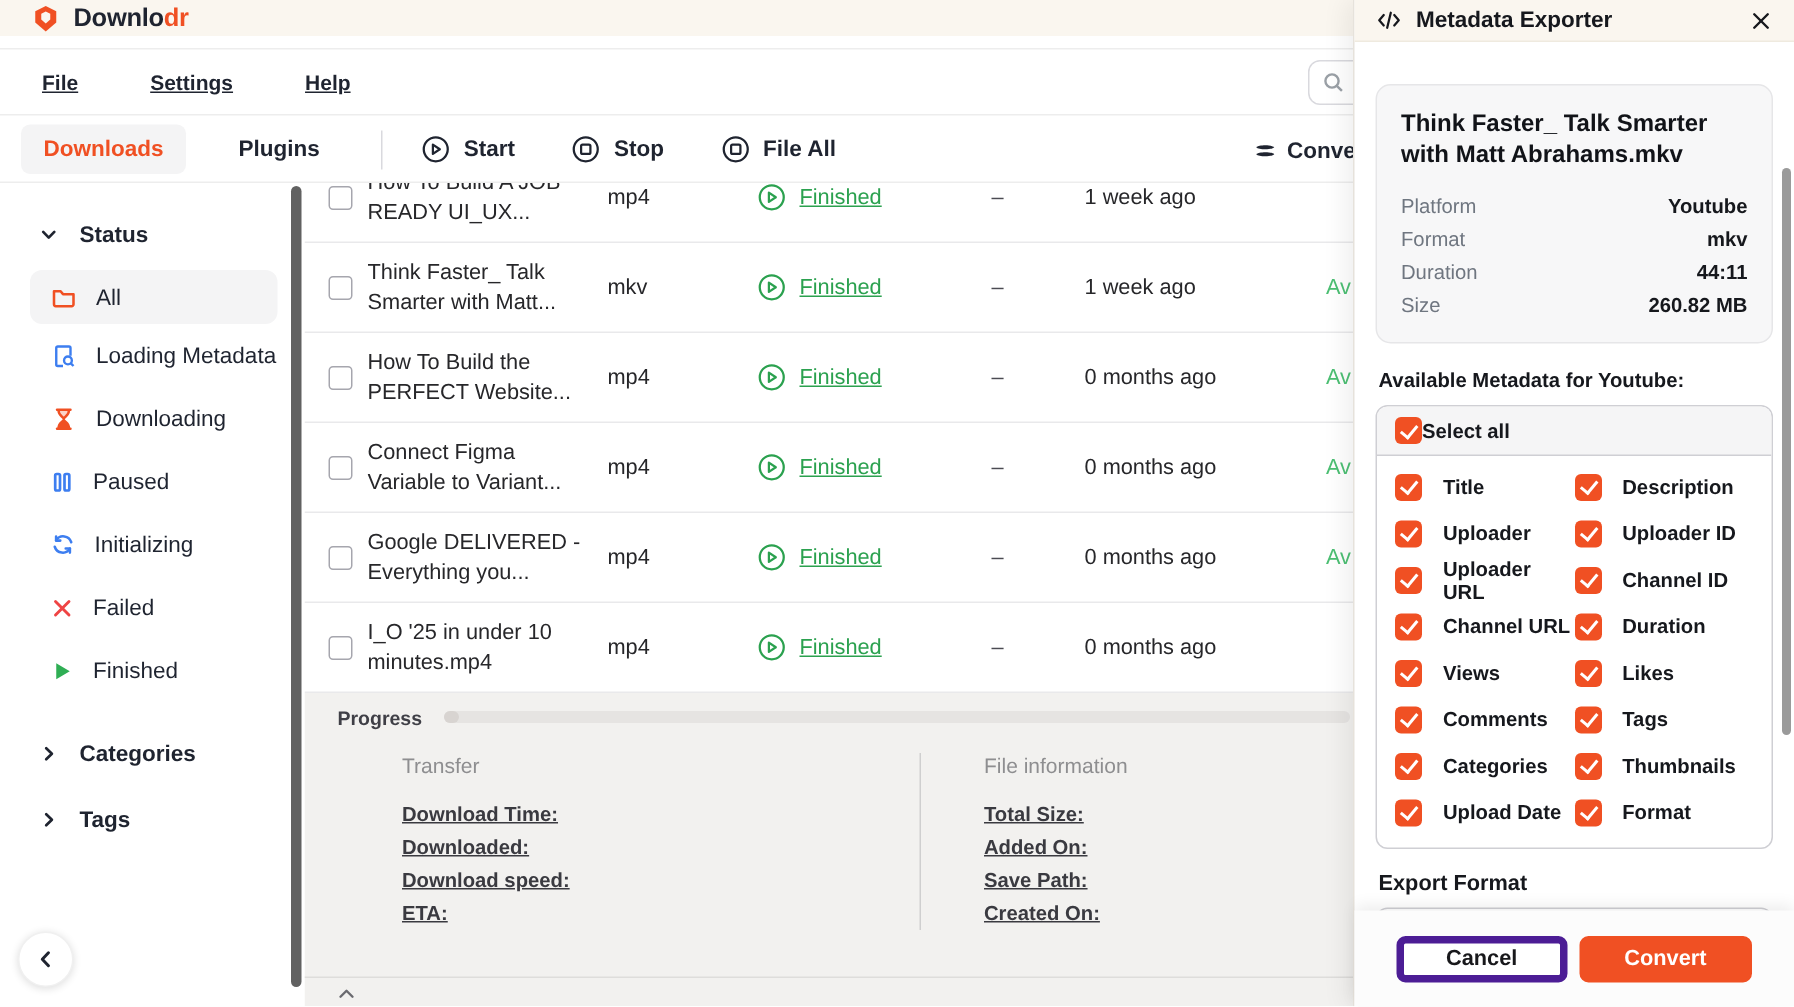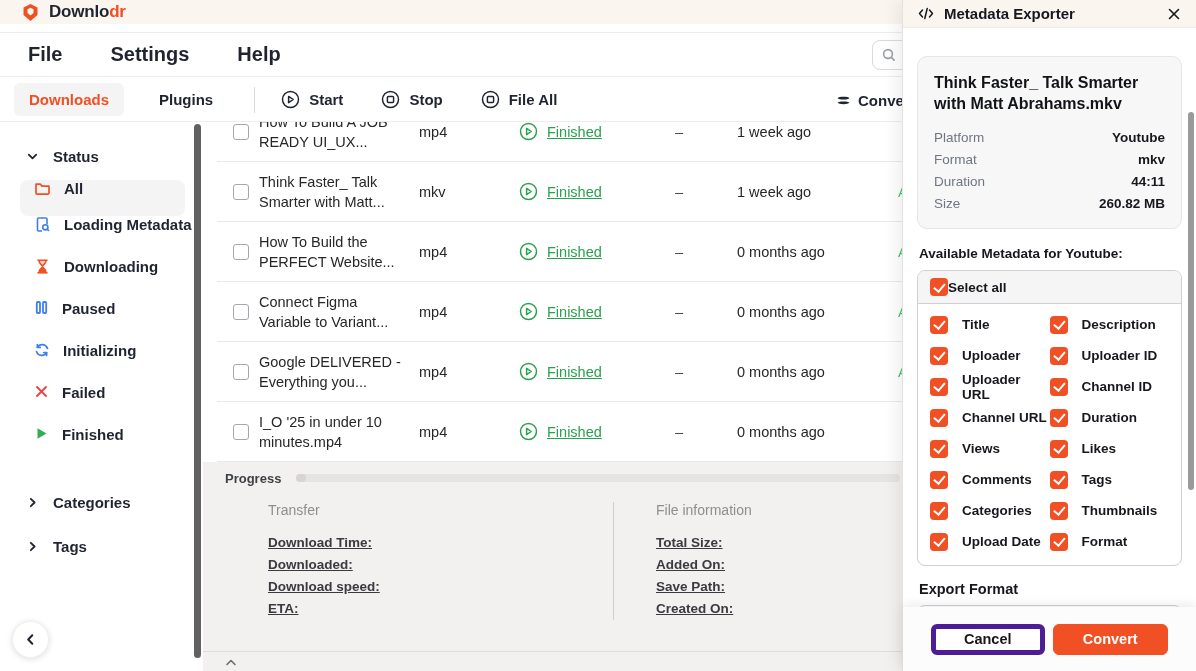--- a/index.html
+++ b/index.html
@@ -11,21 +11,21 @@
   
   .topbar { position:absolute; top:0; left:0; right:0; height:24px; background:#faf6ef;
             display:flex; align-items:center; padding-left:20px; gap:8px; }
   .brand { font-size:17px; font-weight:bold; letter-spacing:-0.2px; }
   .brand .suffix { color:#f05023; }
 
   
   .menubar { position:absolute; top:32px; left:0; right:0; height:45px; background:#fff;
              border-top:1px solid #ededed; border-bottom:1px solid #ededed;
              display:flex; align-items:center; gap:48px; padding-left:28px;
-             font-size:20px; font-weight:bold; }
+             font-size:14px; font-weight:bold;text-decoration:underline; }
   .menu-item { cursor:default; }
   .searchbox { position:absolute; left:872px; top:7px; width:130px; height:30px;
                border:1px solid #d9d9de; border-radius:8px; background:#fff;
                display:flex; align-items:center; padding-left:8px; }
 
   
   .toolbar { position:absolute; top:78px; left:0; right:0; height:44px; background:#fff;
              border-bottom:1px solid #ededed; display:flex; align-items:center;
              padding-left:14px; font-size:15px; font-weight:bold; }
   .tab-pill { padding:8px 15px; border-radius:6px; }
@@ -35,33 +35,33 @@
   .tb-action { display:flex; align-items:center; gap:9px; margin-right:38px; }
   .tb-convert { position:absolute; left:836px; top:0; height:44px; display:flex; align-items:center; gap:7px; }
 
   
   .sidebar { position:absolute; top:122px; left:0; width:195px; bottom:0; background:#fff; }
   .side-header { display:flex; align-items:center; gap:14px; padding-left:26px;
                  height:20px; font-size:15px; font-weight:bold; }
   .sh-status { margin-top:24px; }
   .sh-categories { margin-top:24px; }
   .sh-tags { margin-top:24px; }
-  .side-item { display:flex; align-items:flex-start; gap:13px; padding-left:34px; height:42px;
-               font-size:15px; font-weight:bold; color:#1f2430; }
+  .side-item { display:flex; align-items:center; gap:13px; padding-left:34px; height:42px;
+               font-size:15px; font-weight:normal; color:#1f2430; }
   .side-item-active { margin:14px 10px 0 20px; height:36px; background:#f4f4f5;
                       border-radius:8px; padding-left:14px; }
   .collapse-btn { position:absolute; left:12px; bottom:13px; width:37px; height:37px;
                   border-radius:50%; background:#fff; border:1px solid #f0f0f0;
                   box-shadow:0 1px 6px rgba(0,0,0,.14); display:flex; align-items:center; justify-content:center; }
   .side-scrollbar { position:absolute; left:194px; top:124px; width:7px; height:534px;
                     background:#616161; border-radius:4px; z-index:6; }
 
   
   .content { position:absolute; left:203px; top:122px; width:699px; bottom:0; background:#fff; overflow:hidden; }
-  .table-viewport { position:absolute; top:0; left:14px; right:0; height:340px; overflow:hidden; }
+  .table-viewport { position:absolute; top:0; left:0; right:0; height:340px; overflow:hidden; }
   .trows { margin-top:-20px; }
   .trow { height:60px; border-bottom:1px solid #e9e9eb; display:grid;
           grid-template-columns:26px 160px 100px 156px 62px 161px 1fr;
           align-items:center; padding-left:16px; font-size:14.5px; color:#27272a; }
   .cbx-empty { width:16px; height:16px; border:1.5px solid #a6a6ae; border-radius:3px; background:#fff; }
   .c-name { line-height:20px; padding-right:10px; overflow:hidden; white-space:nowrap; }
   .c-status { display:flex; align-items:center; gap:9px; }
   .status-link { color:#2ba14f; text-decoration:underline; }
   .c-speed { color:#4b4b52; }
   .c-tags { color:#4cbf73; overflow:hidden; white-space:nowrap; }

